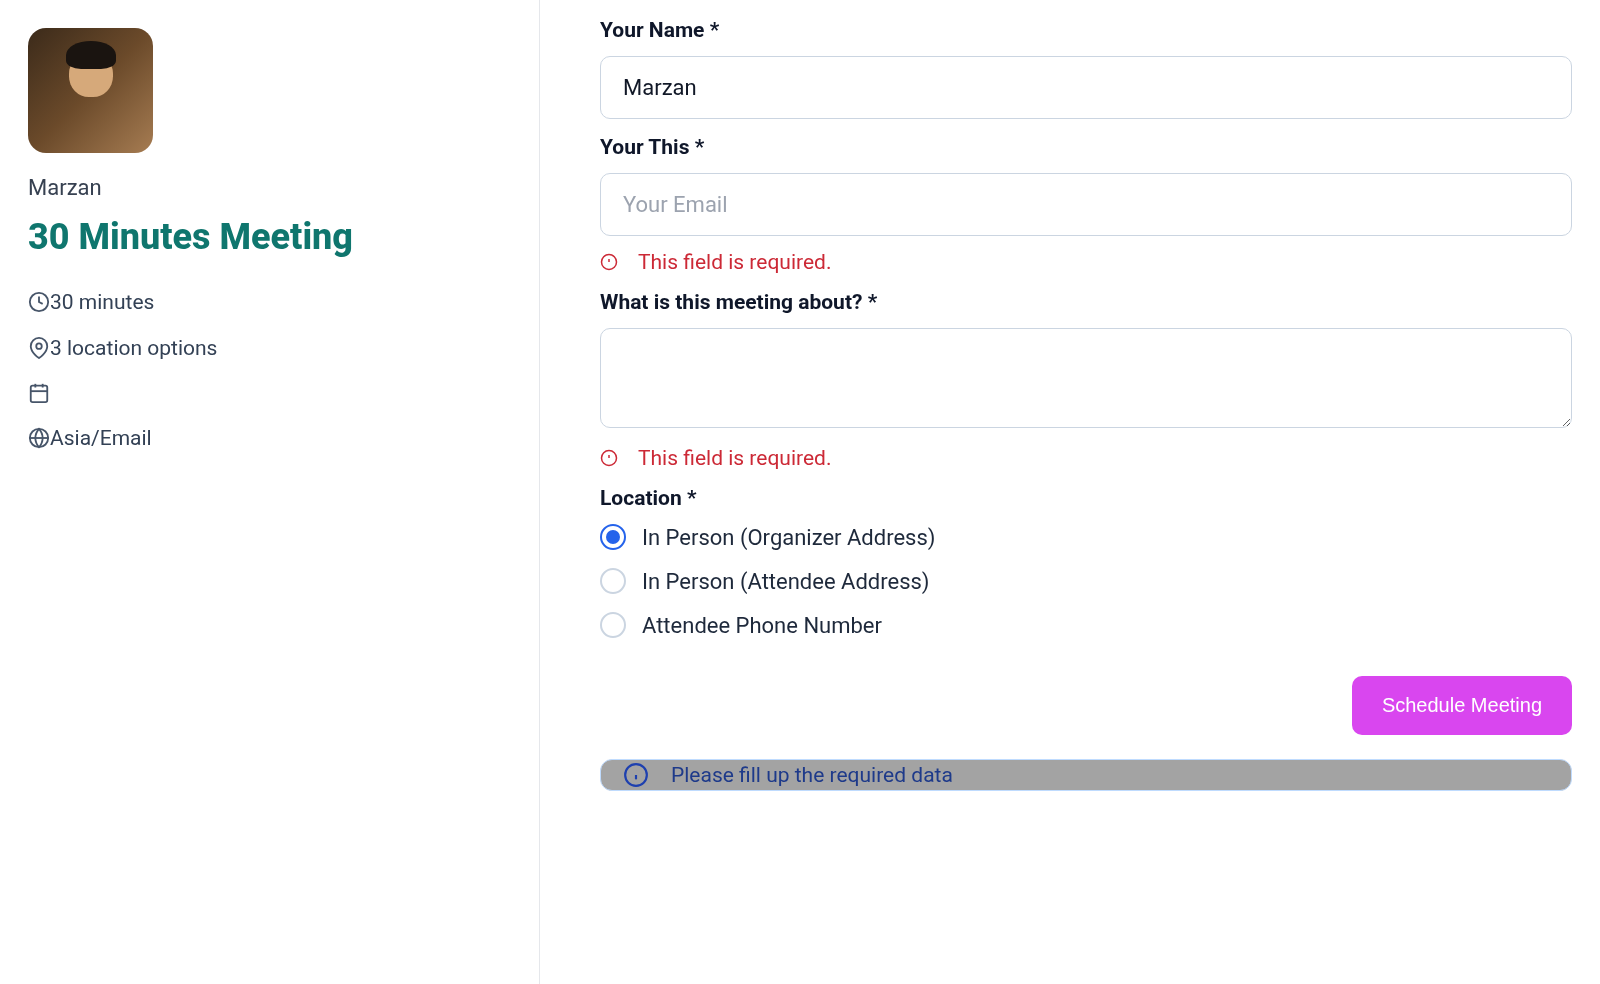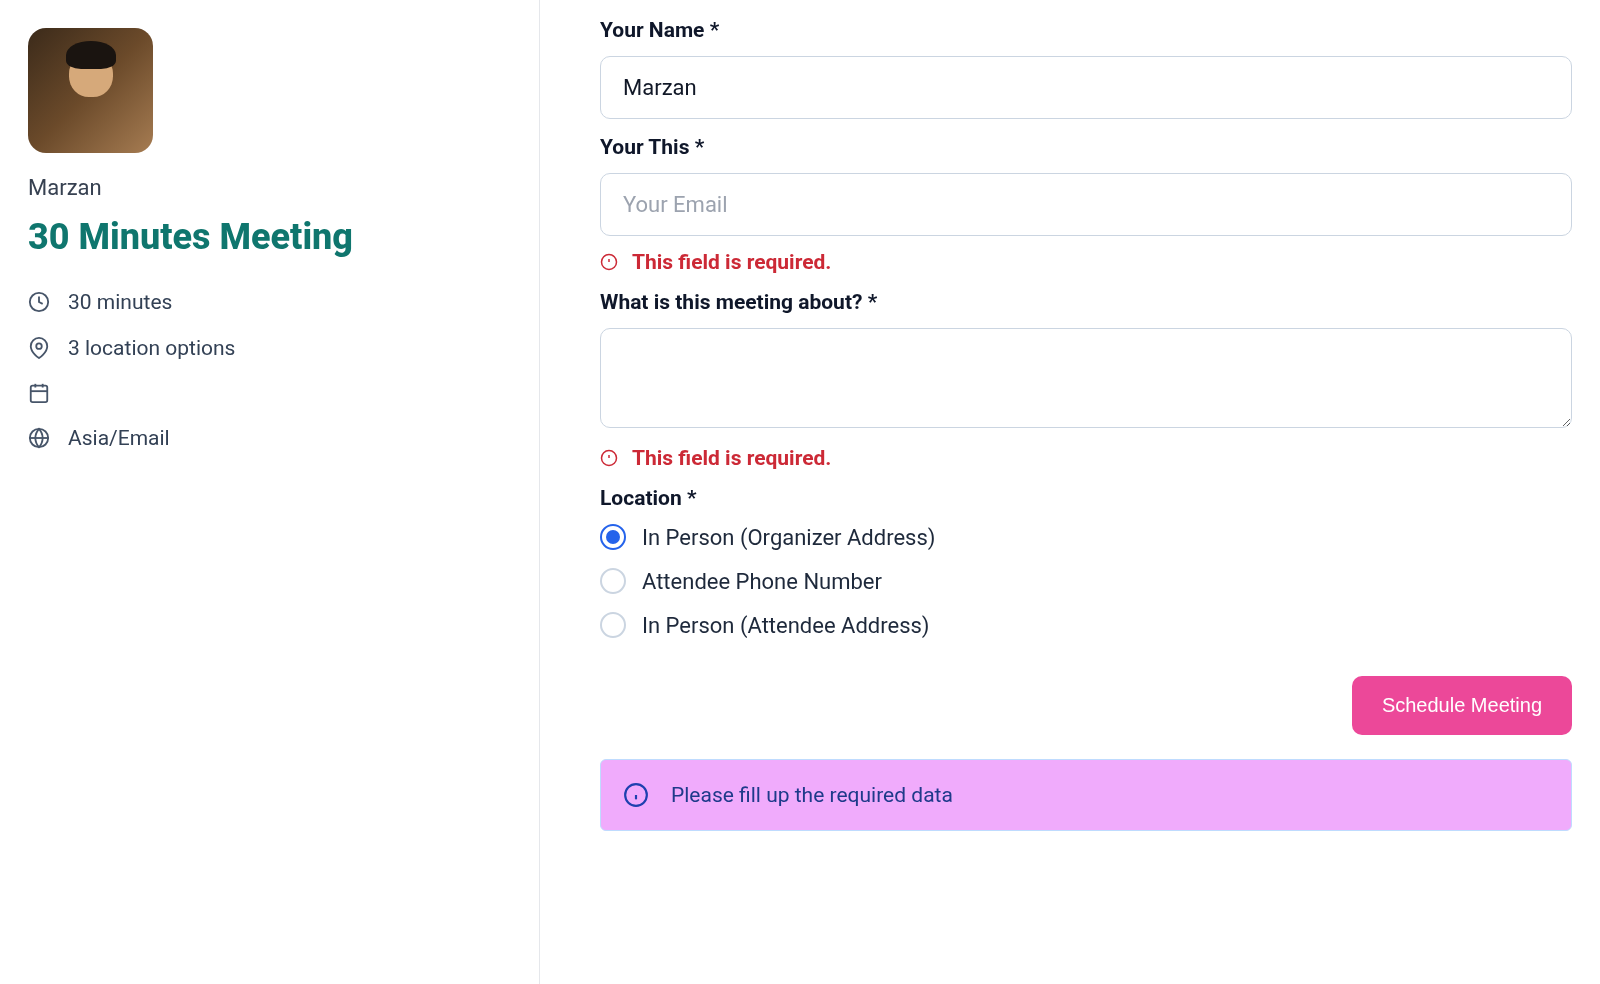--- a/index.html
+++ b/index.html
@@ -63,21 +63,20 @@
       margin-bottom: 32px;
     }
     .info-list {
       display: flex;
       flex-direction: column;
       gap: 22px;
     }
     .info-item {
       display: flex;
       align-items: center;
-      gap: 18px;
       font-size: 21px;
       color: #334155;
     }
     .info-icon {
       width: 22px;
       height: 22px;
       flex-shrink: 0;
       color: #475569;
     }
     .main {
@@ -106,25 +105,24 @@
     .text-input::placeholder, .textarea-input::placeholder {
       color: #9ca3af;
     }
     .textarea-input {
       min-height: 100px;
       resize: both;
     }
     .error-msg {
       display: flex;
       align-items: center;
-      gap: 14px;
+      gap: 20px;
       color: #cc2936;
       font-size: 21px;
       margin-top: 14px;
-      font-weight: bold;
     }
     .error-icon {
       width: 18px;
       height: 18px;
       flex-shrink: 0;
     }
     .radio-group {
       display: flex;
       flex-direction: column;
       gap: 18px;
@@ -158,37 +156,37 @@
       border-radius: 50%;
       background: #2563eb;
     }
     .button-row {
       display: flex;
       justify-content: flex-end;
       margin-top: 38px;
       margin-bottom: 24px;
     }
     .primary-btn {
-      background: #ec4899;
+      background: #d946ef;
       color: #fff;
       border: none;
       border-radius: 10px;
       padding: 18px 30px;
       font-size: 20px;
       font-weight: 500;
       cursor: pointer;
     }
     .alert-banner {
       display: flex;
       align-items: center;
       gap: 22px;
-      background: #f0abfc;
+      background: #a3a3a3;
       border: 1px solid #bfdbfe;
-      border-radius: 6px;
-      padding: 22px 22px;
+      border-radius: 12px;
+      padding: 2px 22px;
       font-size: 21px;
       color: #1e3a8a;
     }
     .alert-icon {
       width: 26px;
       height: 26px;
       flex-shrink: 0;
       color: #1e40af;
     }
   </style>
@@ -268,25 +266,25 @@
 
   <div class="form-group">
     <label class="form-label">Location *</label>
     <div class="radio-group">
       <label class="radio-item">
         <span class="radio-circle selected"></span>
         <span>In Person (Organizer Address)</span>
       </label>
       <label class="radio-item">
         <span class="radio-circle"></span>
-        <span>Attendee Phone Number</span>
+        <span>In Person (Attendee Address)</span>
       </label>
       <label class="radio-item">
         <span class="radio-circle"></span>
-        <span>In Person (Attendee Address)</span>
+        <span>Attendee Phone Number</span>
       </label>
     </div>
   </div>
 
   <div class="button-row">
     <button class="primary-btn">Schedule Meeting</button>
   </div>
 
   <div class="alert-banner">
     <svg class="alert-icon" viewBox="0 0 24 24" fill="none" stroke="currentColor" stroke-width="2">

